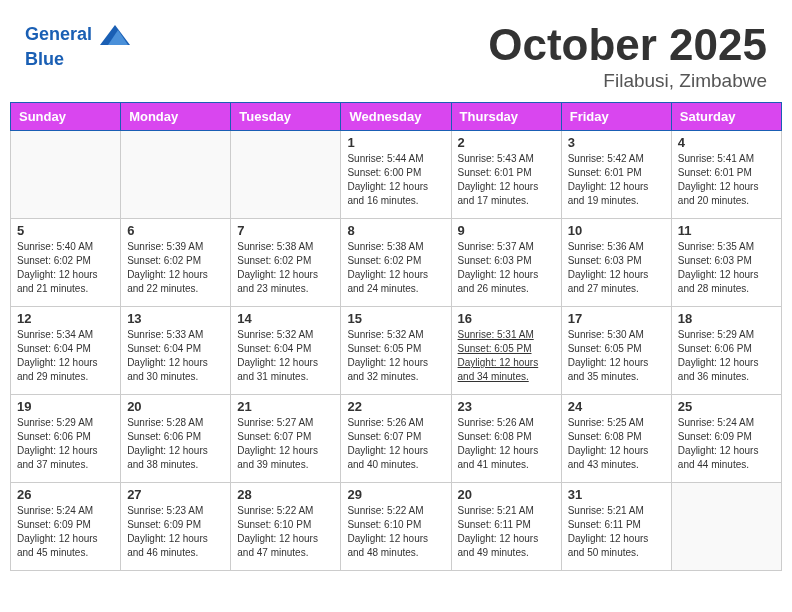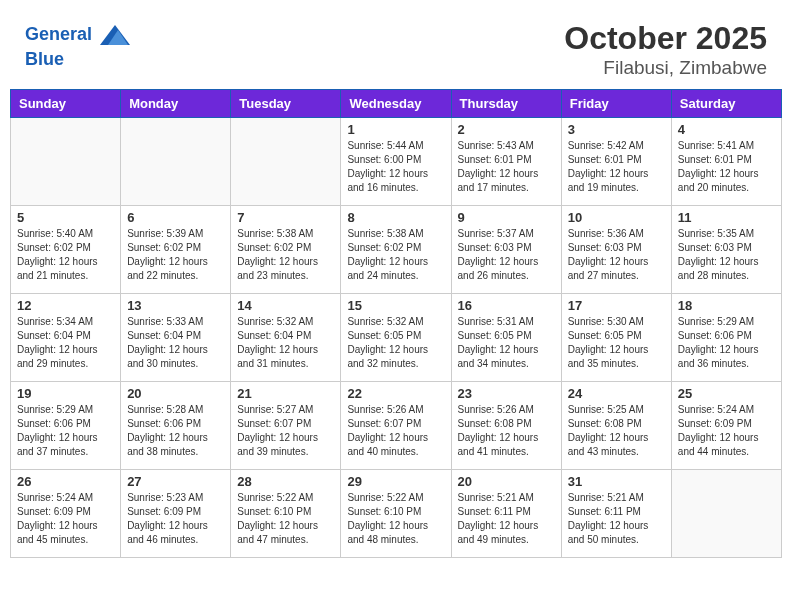--- a/index.html
+++ b/index.html
@@ -32,35 +32,35 @@
     }
     .logo-icon {
       width: 30px;
       height: 30px;
       margin-left: 3px;
     }
     .title-block {
       text-align: right;
     }
     .month-title {
-      font-size: 32px;
+      font-size: 44px;
       font-weight: bold;
       color: #333;
     }
     .location {
       font-size: 19px;
       color: #555;
     }
     .calendar {
       width: 100%;
       border-collapse: collapse;
       margin-top: 5px;
     }
     .calendar th {
-      background-color: #6d28d9;
+      background-color: #d946ef;
       color: #fff;
       text-align: left;
       padding: 6px 8px;
       font-size: 13px;
       border: 1px solid #1a5fb4;
     }
     .calendar td {
       vertical-align: top;
       border: 1px solid #ccc;
       padding: 4px 6px;
@@ -227,21 +227,21 @@
         </td>
         <td>
           <div class="day-number">15</div>
           <div class="day-info" style="white-space: pre-line;">Sunrise: 5:32 AM
 Sunset: 6:05 PM
 Daylight: 12 hours
 and 32 minutes.</div>
         </td>
         <td>
           <div class="day-number">16</div>
-          <div class="day-info" style="white-space: pre-line;">Sunrise: 5:31 AM
+          <div class="day-info" style="white-space: pre-line; text-decoration: underline;">Sunrise: 5:31 AM
 Sunset: 6:05 PM
 Daylight: 12 hours
 and 34 minutes.</div>
         </td>
         <td>
           <div class="day-number">17</div>
           <div class="day-info" style="white-space: pre-line;">Sunrise: 5:30 AM
 Sunset: 6:05 PM
 Daylight: 12 hours
 and 35 minutes.</div>

